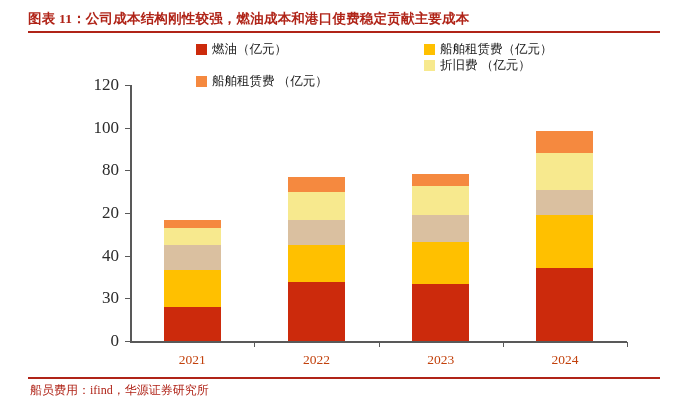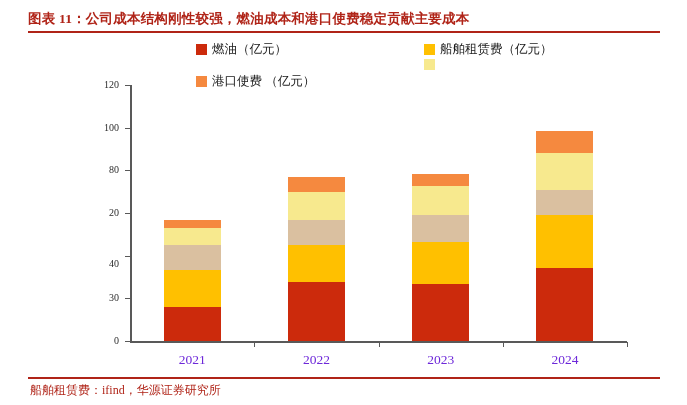--- a/index.html
+++ b/index.html
@@ -57,27 +57,27 @@
   .lg-c1{left:0px;top:16px;}
   .lg-c2{left:0px;top:32px;}
   .lg-c3{left:228px;top:0px;}
   .lg-c4{left:228px;top:16px;}
   
   .plot{
     position:absolute;left:0;top:0;width:687px;height:405px;
   }
   .axis-line{position:absolute;background:#595959;}
   .ytick-label{
-    position:absolute;right:0;font-size:10px;color:#2b2b2b;
+    position:absolute;right:0;font-size:17px;color:#2b2b2b;
     text-align:right;width:34px;line-height:13px;
   }
   .ytick-mark{position:absolute;background:#595959;height:1px;width:5px;}
   .xtick-mark{position:absolute;background:#595959;width:1px;height:5px;}
   .xtick-label{
-    position:absolute;font-size:13.5px;color:#6d28d9;text-align:center;
+    position:absolute;font-size:13.5px;color:#c2410c;text-align:center;
     width:80px;line-height:14px;
   }
   .bar{position:absolute;}
   .seg{position:absolute;left:0;width:100%;}
 </style>
 </head>
 <body>
 
 <div class="frame">
 
@@ -86,40 +86,41 @@
   </div>
   <div class="title-rule"></div>
 
   <div class="legend">
     <div class="lg-item lg-c0">
       <span class="lg-sw" id="sw0" style="background: rgb(204, 42, 12);"></span>
       <span class="lg-tx">燃油（亿元）</span>
     </div>
     <div class="lg-item lg-c2">
       <span class="lg-sw" id="sw2" style="background: rgb(245, 137, 63);"></span>
-      <span class="lg-tx">港口使费 （亿元）</span>
+      <span class="lg-tx">船舶租赁费 （亿元）</span>
     </div>
     <div class="lg-item lg-c3">
       <span class="lg-sw" id="sw3" style="background: rgb(255, 192, 0);"></span>
       <span class="lg-tx">船舶租赁费（亿元）</span>
     </div>
     <div class="lg-item lg-c4">
       <span class="lg-sw" id="sw4" style="background: rgb(247, 233, 142);"></span>
+      <span class="lg-tx">折旧费 （亿元）</span>
     </div>
   </div>
 
   <div class="plot" id="plot">
       <div class="axis-line" style="left: 130px; top: 85px; width: 1.5px; height: 257px;"></div>
       <div class="axis-line" style="left: 130px; top: 341px; width: 497px; height: 1.8px;"></div>
       <div class="ytick-mark" style="left: 125px; top: 341px;"></div>
       <div class="ytick-label" style="left: 85px; top: 334px;">0</div>
       <div class="ytick-mark" style="left: 125px; top: 298px;"></div>
       <div class="ytick-label" style="left: 85px; top: 291.333px;">30</div>
       <div class="ytick-mark" style="left: 125px; top: 256px;"></div>
-      <div class="ytick-label" style="left: 85px; top: 248.667px; margin-top: 8px;">40</div>
+      <div class="ytick-label" style="left: 85px; top: 248.667px;">40</div>
       <div class="ytick-mark" style="left: 125px; top: 213px;"></div>
       <div class="ytick-label" style="left: 85px; top: 206px;">20</div>
       <div class="ytick-mark" style="left: 125px; top: 170px;"></div>
       <div class="ytick-label" style="left: 85px; top: 163.333px;">80</div>
       <div class="ytick-mark" style="left: 125px; top: 128px;"></div>
       <div class="ytick-label" style="left: 85px; top: 120.667px;">100</div>
       <div class="ytick-mark" style="left: 125px; top: 85px;"></div>
       <div class="ytick-label" style="left: 85px; top: 78px;">120</div>
       <div class="xtick-mark" style="left: 254px; top: 342px;"></div>
       <div class="bar" style="left: 163.625px; top: 219.827px; width: 57px; height: 121.173px;">
@@ -153,14 +154,14 @@
         <div class="seg" style="background: rgb(204, 42, 12); top: 137.6px; height: 72.5333px;"></div>
         <div class="seg" style="background: rgb(255, 192, 0); top: 84.2667px; height: 53.3333px;"></div>
         <div class="seg" style="background: rgb(218, 192, 160); top: 58.6667px; height: 25.6px;"></div>
         <div class="seg" style="background: rgb(247, 233, 142); top: 22.4px; height: 36.2667px;"></div>
         <div class="seg" style="background: rgb(245, 137, 63); top: 0px; height: 22.4px;"></div>
       </div>
       <div class="xtick-label" style="left: 524.875px; top: 353px;">2024</div>
     </div>
 
   <div class="footer-rule"></div>
-  <div class="footer">船舶租赁费：ifind，华源证券研究所</div>
+  <div class="footer">船员费用：ifind，华源证券研究所</div>
 </div>
 
 </body></html>

